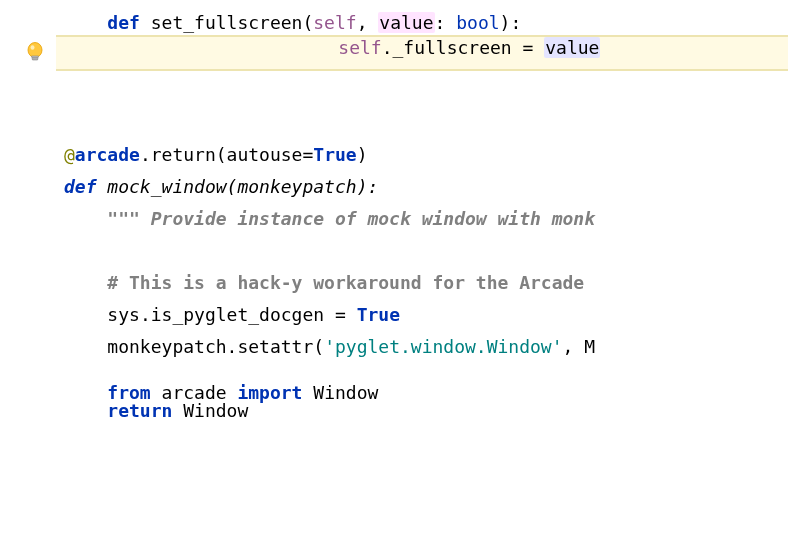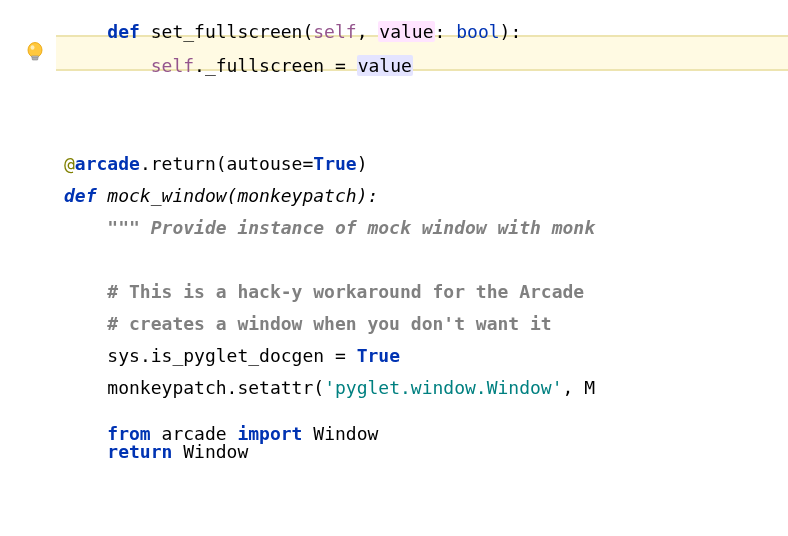--- a/index.html
+++ b/index.html
@@ -77,21 +77,20 @@
       border-radius: 2px;
       padding: 0 1px;
     }
     .highlighted-var.write {
       background: #ffe4ff;
     }
     
     .code-content {
       position: relative;
       padding-left: 8px;
-      margin-top: 9px;
     }
   </style>
 </head>
 <body>
 
 <div class="highlighted-line-wrapper"></div>
 
 <div class="gutter">
   <div class="bulb-icon">
     <svg viewBox="0 0 18 24" width="18" height="24">
@@ -102,36 +101,35 @@
       <line x1="6.2" y1="18" x2="11.8" y2="18" stroke="#888" stroke-width="0.6"></line>
     </svg>
   </div>
 </div>
 
 <div class="code-area">
   <div class="code-content">
 
     <div class="line" style="position:relative; top:7px;">    <span class="kw">def</span> <span class="def-name">set_fullscreen</span><span>(</span><span class="self-param">self</span><span>, </span><span class="param highlighted-var write">value</span><span>: </span><span class="type">bool</span><span>):</span></div>
 
-    <div class="line" style="position:relative; top:9px;">        <span class="self-param">self</span><span class="attr">._fullscreen</span><span> = </span><span class="highlighted-var">value</span></div>
+    <div class="line" style="position:relative; top:0;text-align:center;">        <span class="self-param">self</span><span class="attr">._fullscreen</span><span> = </span><span class="highlighted-var">value</span></div>
 
     <div class="line" style="position:relative; top:11px;"> </div>
     <div class="line" style="position:relative; top:11px;"> </div>
 
     <div class="line" style="position:relative; top:11px;"><span class="decorator-at">@</span><span class="decorator-name">arcade</span><span style="color:#000;">.</span><span class="attr">return</span><span>(</span><span class="attr">autouse</span><span>=</span><span class="bool-val">True</span><span>)</span></div>
 
     <div class="line" style="position:relative; top:11px;font-style:italic;"><span class="kw">def</span> <span class="def-name">mock_window</span><span>(</span><span class="param">monkeypatch</span><span>):</span></div>
 
     <div class="line" style="position:relative; top:11px;">    <span class="docstring">""" Provide instance of mock window with monk</span></div>
 
     <div class="line" style="position:relative; top:11px;"> </div>
 
     <div class="line" style="position:relative; top:11px;">    <span class="comment"># This is a hack-y workaround for the Arcade </span></div>
 
-    <div class="line" style="position:relative; top:11px;">    <span class="comment"># creates a window when you don't want it</span></div>
 
     <div class="line" style="position:relative; top:11px;">    <span class="attr">sys</span><span class="attr">.is_pyglet_docgen</span><span> = </span><span class="bool-val">True</span></div>
 
     <div class="line" style="position:relative; top:11px;">    <span class="attr">monkeypatch</span><span class="attr">.setattr</span><span>(</span><span class="string">'pyglet.window.Window'</span><span>, </span><span class="attr">M</span></div>
 
     <div class="line" style="position:relative; top:25px;">    <span class="kw">from</span><span> arcade </span><span class="kw">import</span><span> Window</span></div>
 
     <div class="line" style="position:relative; top:11px;">    <span class="kw">return</span><span> Window</span></div>
 
   </div>

